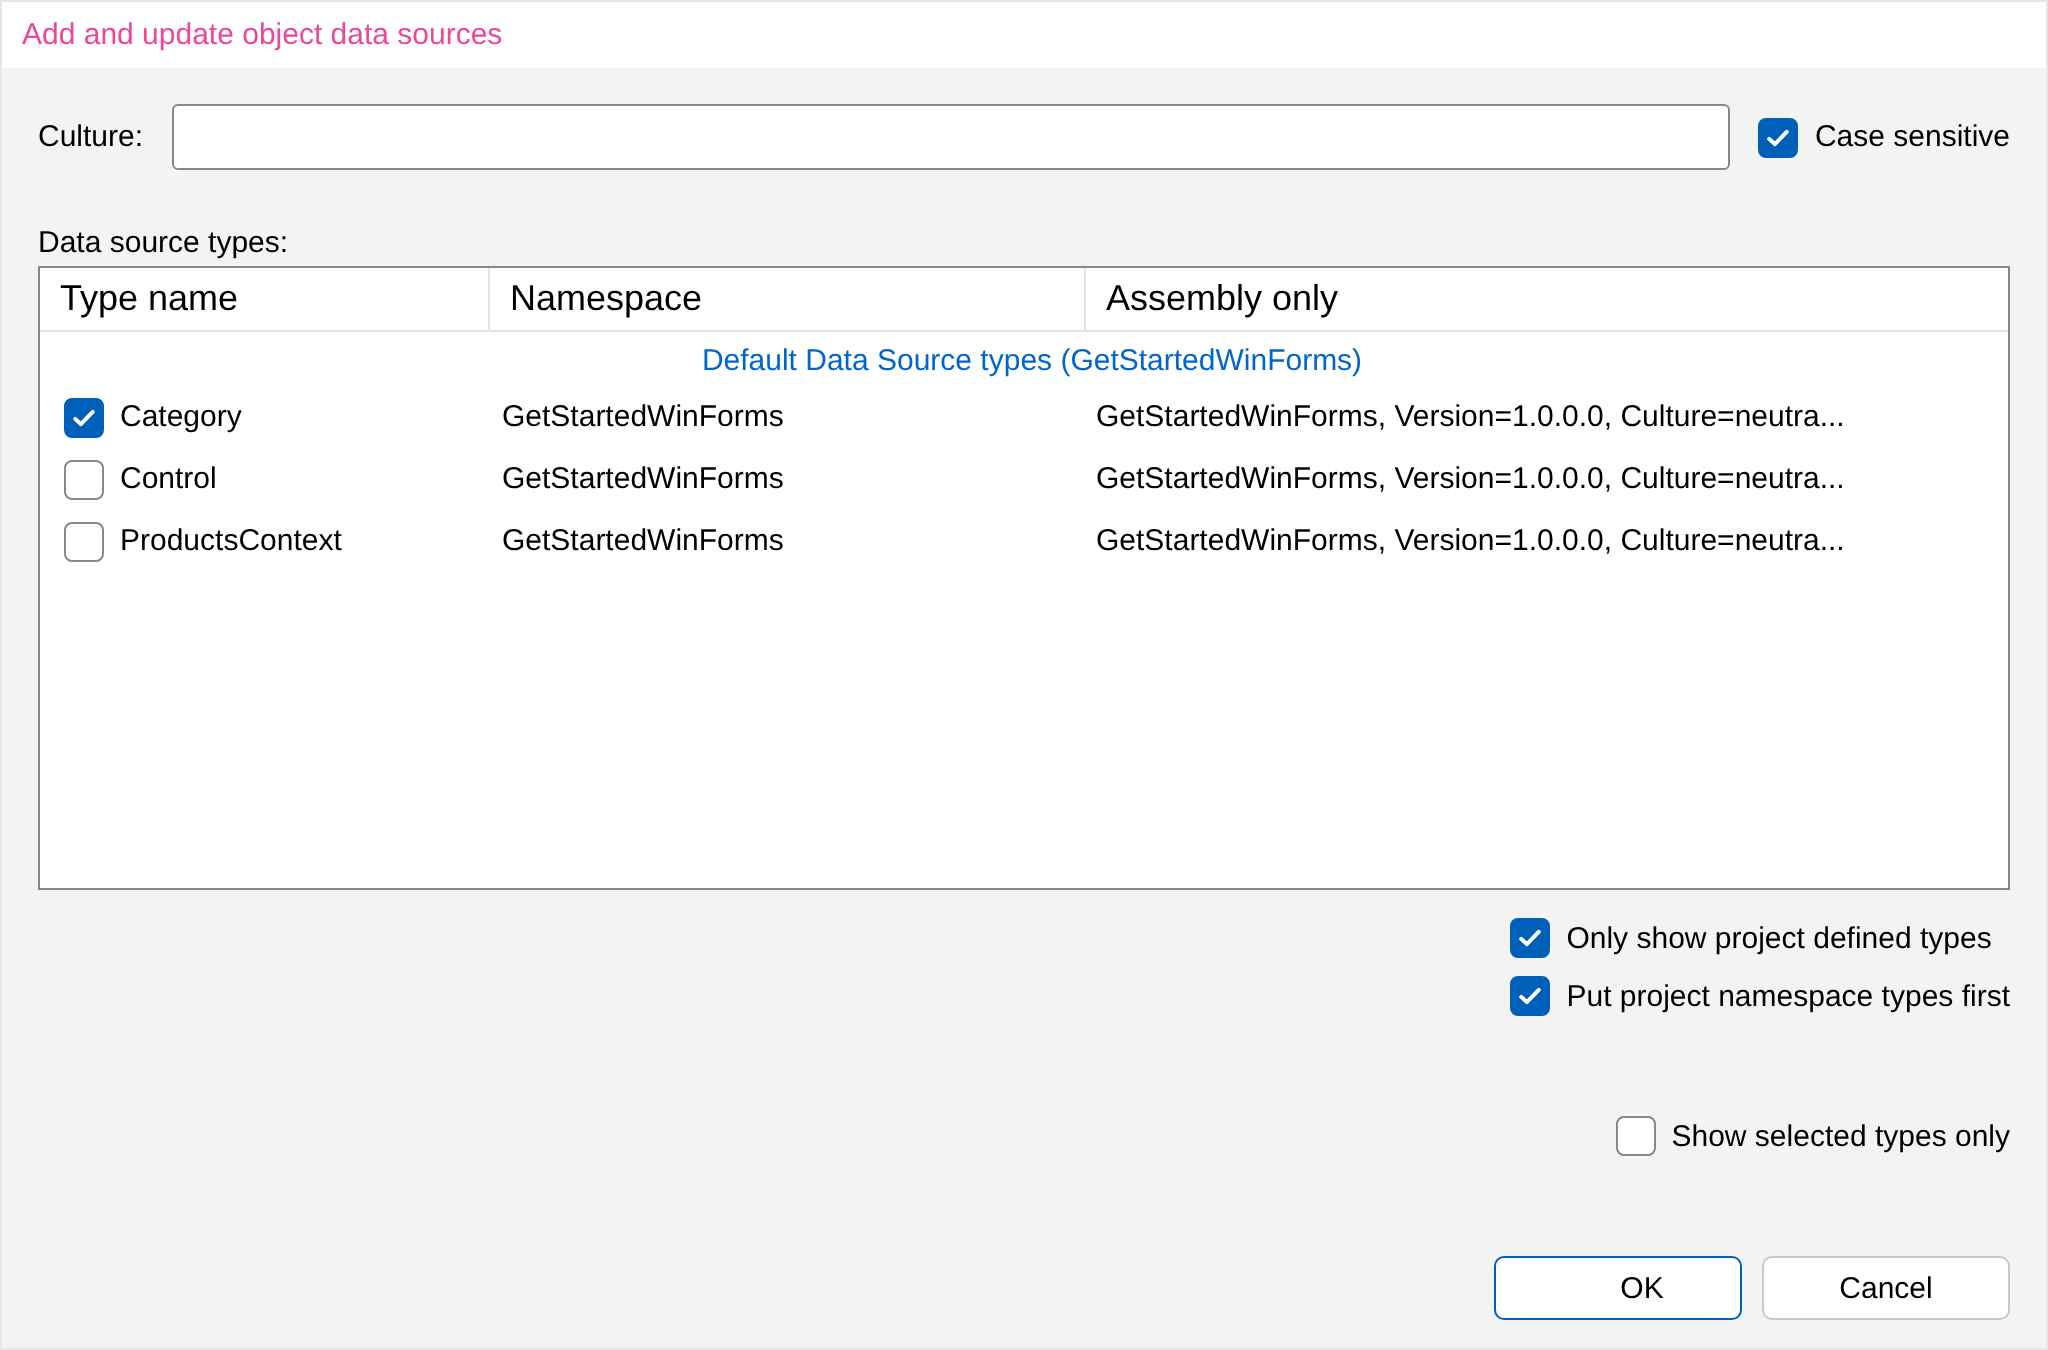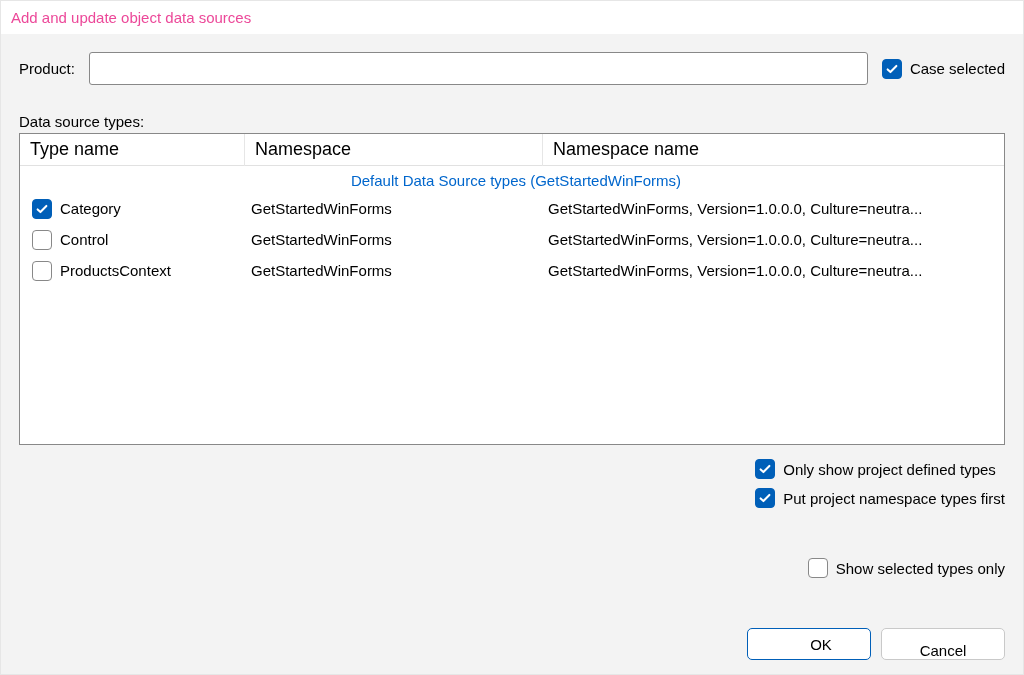--- a/index.html
+++ b/index.html
@@ -187,53 +187,52 @@
     .btn-primary {
       background: #fff;
       border: 1.5px solid #005fb8;
       color: #000;
       padding-left: 24px;
     }
     .btn-default {
       background: #fff;
       border: 1px solid #c9c9c9;
       color: #000;
-      align-items: flex-end;
     }
   </style>
 </head>
 <body>
 
 <div class="dialog">
   <div class="title-bar">
     <span>Add and update object data sources</span>
   </div>
 
   <div class="content">
 
     <div class="filter-row">
-      <span class="filter-label">Product:</span>
+      <span class="filter-label">Culture:</span>
       <input class="filter-input" type="text" value="" style="">
       <div class="cb-row">
         <span class="cb checked">
           <svg viewBox="0 0 16 16">
               <path d="M3 8.5 L6.2 11.5 L13 4.5" stroke="#fff" stroke-width="2.3" fill="none" stroke-linecap="round" stroke-linejoin="round"></path>
             </svg>
         </span>
-        <span>Case selected</span>
+        <span>Case sensitive</span>
       </div>
     </div>
 
     <div class="data-source-label">Data source types:</div>
 
     <div class="list-container">
       <div class="list-header">
         <div class="col-h col-type">Type name</div>
         <div class="col-h col-ns">Namespace</div>
-        <div class="col-h col-asm">Namespace name</div>
+        <div class="col-h col-asm">Assembly only</div>
       </div>
       <div class="list-body">
         <div class="group-header">
           <span class="group-title">Default Data Source types (GetStartedWinForms)</span>
           <span class="group-line"></span>
         </div>
 
         <div class="list-row">
           <span class="row-cb-wrap">
             <span class="cb checked">

